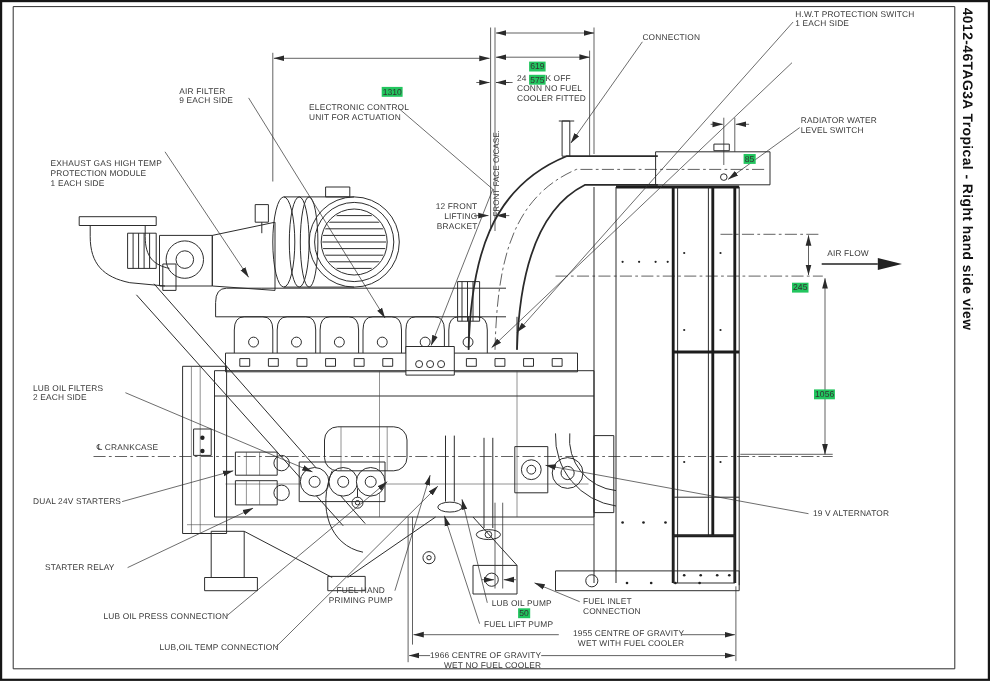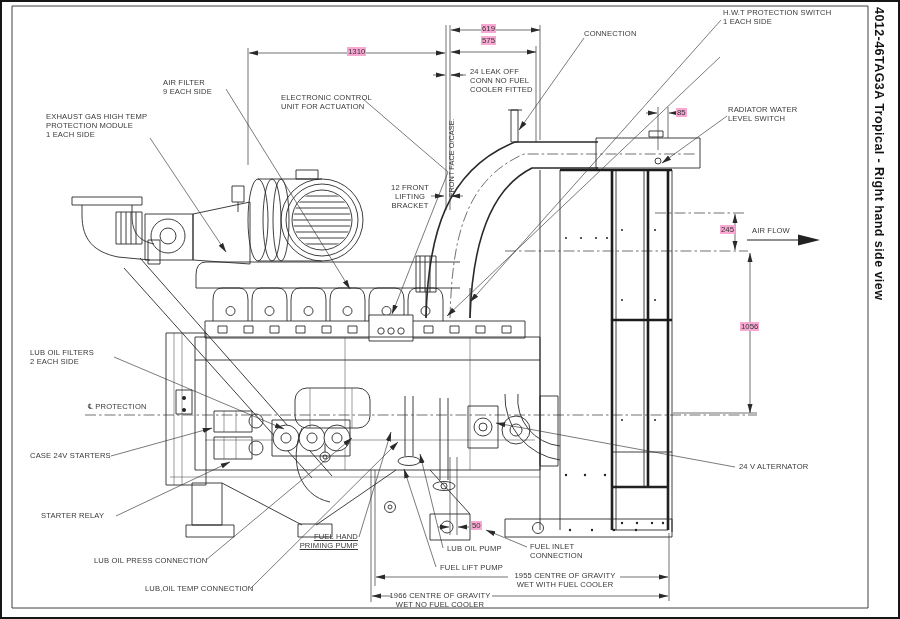--- a/index.html
+++ b/index.html
@@ -12,24 +12,24 @@
   .s2{stroke:#2a2a2a;fill:none;stroke-width:1.6;}
   .thick{stroke:#1c1c1c;fill:none;stroke-width:2.6;}
   .thin{stroke:#4a4a4a;fill:none;stroke-width:.55;}
   .dim{stroke:#333;fill:none;stroke-width:.7;}
   .lead{stroke:#333;fill:none;stroke-width:.65;}
   .dash{stroke:#333;fill:none;stroke-width:.7;stroke-dasharray:11 3 2.5 3;}
   .dot{fill:#222;stroke:none;}
   .wfill{fill:#fff;stroke:#2a2a2a;stroke-width:.9;}
   .lbl{position:absolute;font-size:7.6px;line-height:9px;color:#383838;
        white-space:pre-line;letter-spacing:.15px;}
-  .ctr{text-align:center;}
-  .rgt{text-align:right;text-decoration:underline;}
-  .dimtxt{position:absolute;font-size:7.8px;line-height:9px;color:#333;background:#f9a8d4;
-          padding:0 1px;white-space:pre;}
+  .ctr{text-align:right;}
+  .rgt{text-align:center;}
+  .dimtxt{position:absolute;font-size:7.8px;line-height:9px;color:#333;background:#22c55e;
+          padding:0 1px;white-space:pre;margin-top:32px;}
   #front-face{position:absolute;left:447px;top:197px;transform:rotate(-90deg);
           transform-origin:0 0;font-size:7.4px;color:#3a3a3a;white-space:nowrap;}
   #vtitle{position:absolute;left:872px;top:7px;height:596px;writing-mode:vertical-rl;
           font-weight:bold;font-size:12.6px;color:#111;letter-spacing:.4px;white-space:nowrap;}
 </style>
 </head>
 <body>
 
 <div id="page">
 
@@ -323,39 +323,39 @@
     <path class="lead" d="M251,588 L398,442" marker-end="url(#ma)"></path>
     <path class="lead" d="M359,537 L391,432" marker-end="url(#ma)"></path>
     <path class="lead" d="M443,548 L420,454" marker-end="url(#ma)"></path>
     <path class="lead" d="M436,567 L404,469" marker-end="url(#ma)"></path>
     <path class="lead" d="M527,547 L486,530" marker-end="url(#ma)"></path>
   </g>
 </svg>
 
 <div class="lbl" style="left:163px;top:78px">AIR FILTER
 9 EACH SIDE</div>
-<div class="lbl" style="left:46px;top:112px">EXHAUST GAS HIGH TEMP
+<div class="lbl" style="left:46px;top:144px">EXHAUST GAS HIGH TEMP
 PROTECTION MODULE
 1 EACH SIDE</div>
 <div class="lbl" style="left:281px;top:93px">ELECTRONIC CONTROL
 UNIT FOR ACTUATION</div>
 <div class="lbl ctr" style="left:386px;top:183px;width:48px">12 FRONT
 LIFTING
 BRACKET</div>
 <div class="lbl" style="left:584px;top:29px">CONNECTION</div>
 <div class="lbl" style="left:723px;top:8px">H.W.T PROTECTION SWITCH
 1 EACH SIDE</div>
 <div class="lbl" style="left:728px;top:105px">RADIATOR WATER
 LEVEL SWITCH</div>
 <div class="lbl" style="left:752px;top:226px">AIR FLOW</div>
-<div class="lbl" style="left:739px;top:462px">24 V ALTERNATOR</div>
+<div class="lbl" style="left:739px;top:462px">19 V ALTERNATOR</div>
 <div class="lbl" style="left:30px;top:348px">LUB OIL FILTERS
 2 EACH SIDE</div>
-<div class="lbl" style="left:88px;top:402px">℄ PROTECTION</div>
-<div class="lbl" style="left:30px;top:451px">CASE 24V STARTERS</div>
+<div class="lbl" style="left:88px;top:402px">℄ CRANKCASE</div>
+<div class="lbl" style="left:30px;top:451px">DUAL 24V STARTERS</div>
 <div class="lbl" style="left:41px;top:511px">STARTER RELAY</div>
 <div class="lbl" style="left:94px;top:556px">LUB OIL PRESS CONNECTION</div>
 <div class="lbl" style="left:145px;top:584px">LUB,OIL TEMP CONNECTION</div>
 <div class="lbl rgt" style="left:298px;top:532px;width:60px">FUEL HAND
 PRIMING PUMP</div>
 <div class="lbl" style="left:447px;top:544px">LUB OIL PUMP</div>
 <div class="lbl" style="left:440px;top:563px">FUEL LIFT PUMP</div>
 <div class="lbl" style="left:530px;top:542px">FUEL INLET
 CONNECTION</div>
 <div class="lbl ctr" style="left:508px;top:571px;width:114px">1955 CENTRE OF GRAVITY

